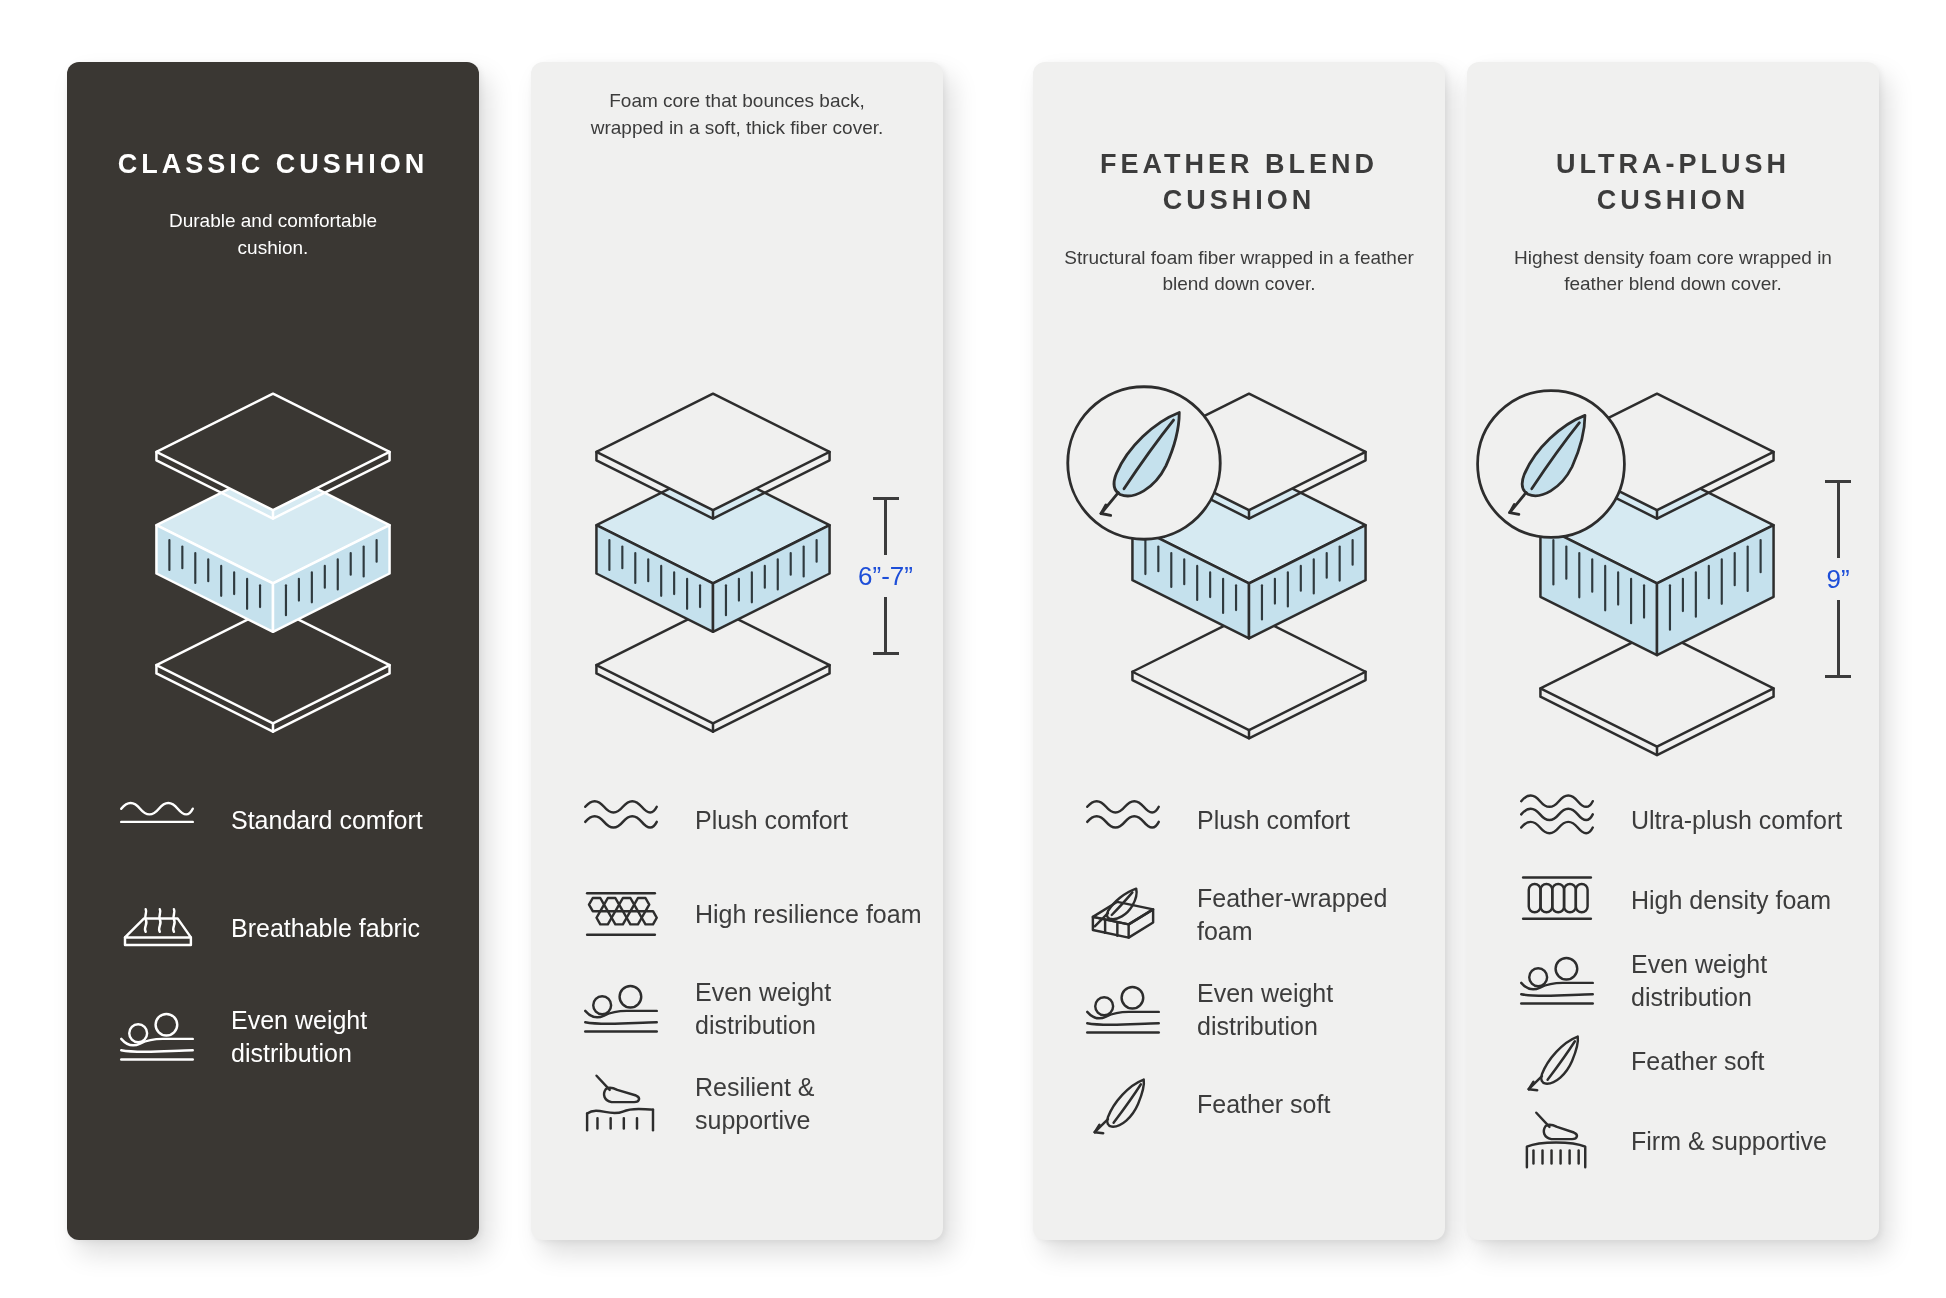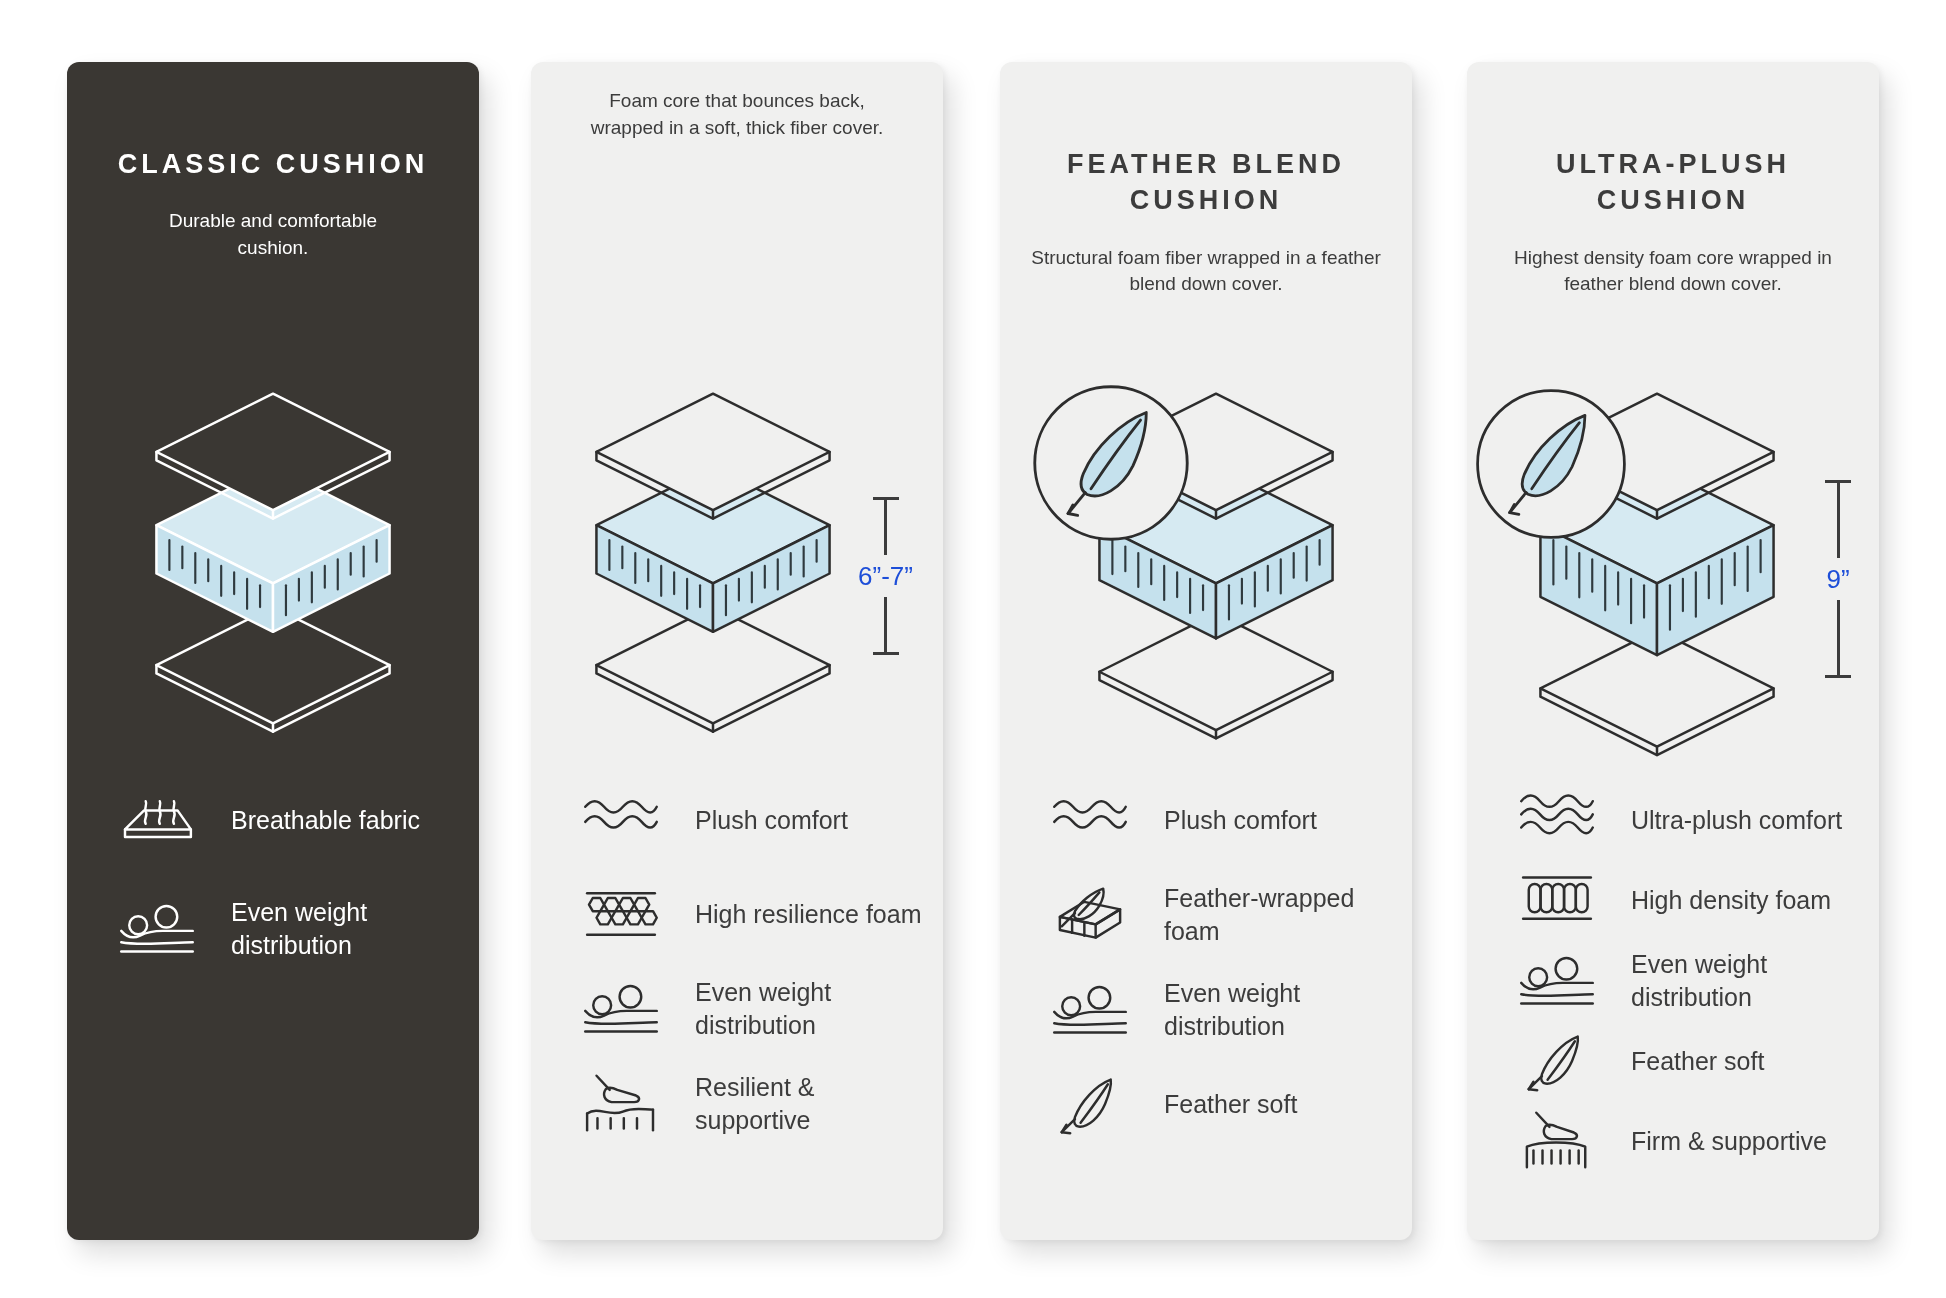--- a/index.html
+++ b/index.html
@@ -6,21 +6,21 @@
   html,body { width:1946px; height:1298px; background:#ffffff; overflow:hidden;
               font-family:"Liberation Sans","DejaVu Sans",sans-serif; }
   .stage { position:relative; width:1946px; height:1298px; background:#ffffff; }
 
   .card { position:absolute; top:62px; width:412px; height:1178px; border-radius:12px;
           box-shadow:10px 14px 26px rgba(0,0,0,.13), 2px 2px 6px rgba(0,0,0,.06); }
   .card.light { background:#f0f0ef; color:#3c3c3c; }
   .card.dark  { background:#3a3733; color:#ffffff; }
   .card.p1 { left:67px; }
   .card.p2 { left:531px; }
-  .card.p3 { left:1000px; }
+  .card.p3 { left:1033px; }
   .card.p4 { left:1467px; }
 
   .title { margin:84px auto 0; text-align:center; font-size:27px; font-weight:700;
            letter-spacing:4px; line-height:1.35; max-width:330px; }
   .desc  { margin:26px auto 0; text-align:center; font-size:19px; line-height:1.4; }
   .card.p1 .desc { max-width:250px; }
   .card.p2 .desc { max-width:302px; }
   .card.p3 .desc { max-width:382px; }
   .card.p4 .desc { max-width:342px; }
 
@@ -75,20 +75,29 @@
           <path d="M148.88888888888889 236.44444444444446 L148.88888888888889 272.40444444444444" stroke="#2f3a3f" stroke-width="2.6"></path>
           <path d="M288.8888888888889 197.55555555555554 L288.8888888888889 233.51555555555555" stroke="#2f3a3f" stroke-width="2.6"></path>
           <path d="M164.44444444444446 244.22222222222223 L164.44444444444446 270.32222222222225" stroke="#2f3a3f" stroke-width="2.6"></path>
           <path d="M304.44444444444446 189.77777777777777 L304.44444444444446 215.87777777777777" stroke="#2f3a3f" stroke-width="2.6"></path>
           <path d="M180 14 L320 84 L180 154 L40 84 Z" fill="#3a3733" stroke="#ffffff" stroke-width="3"></path>
           <path d="M40 84 L40 94 L180 164 L320 94 L320 84" fill="none" stroke="#ffffff" stroke-width="3"></path>
           <path d="M180 154 L180 164" stroke="#ffffff" stroke-width="3"></path>
         </svg>
       </div>
     <ul class="features">
+        <li class="feature">
+          <span class="ficon">
+            <svg viewBox="0 0 84 68" fill="none" stroke="currentColor" stroke-width="2.6" stroke-linecap="round" stroke-linejoin="round" xmlns="http://www.w3.org/2000/svg">
+              <path d="M4 22 q10 -12 20 0 t20 0 t20 0 t16 0"></path>
+              <path d="M4 36 H80"></path>
+            </svg>
+          </span>
+          <span class="flabel">Standard comfort</span>
+        </li>
         <li class="feature">
           <span class="ficon">
             <svg viewBox="0 0 84 68" fill="none" stroke="currentColor" stroke-width="2.6" stroke-linecap="round" stroke-linejoin="round" xmlns="http://www.w3.org/2000/svg"><path d="M8 44 L28 24 L64 24 L78 44 Z"></path><path d="M8 44 L8 52 L78 52 L78 44"></path><path d="M30 38 c-3 -5 3 -8 0 -13 c-2 -4 2 -7 0 -11"></path>M26 14 L30 8 L34 14<path d="M45 38 c-3 -5 3 -8 0 -13 c-2 -4 2 -7 0 -11"></path>M41 14 L45 8 L49 14<path d="M60 38 c-3 -5 3 -8 0 -13 c-2 -4 2 -7 0 -11"></path>M56 14 L60 8 L64 14</svg>
           </span>
           <span class="flabel">Breathable fabric</span>
         </li>
         <li class="feature">
           <span class="ficon">
             <svg viewBox="0 0 84 68" fill="none" stroke="currentColor" stroke-width="2.6" stroke-linecap="round" stroke-linejoin="round" xmlns="http://www.w3.org/2000/svg">
               <circle cx="22" cy="30" r="9.5"></circle>

